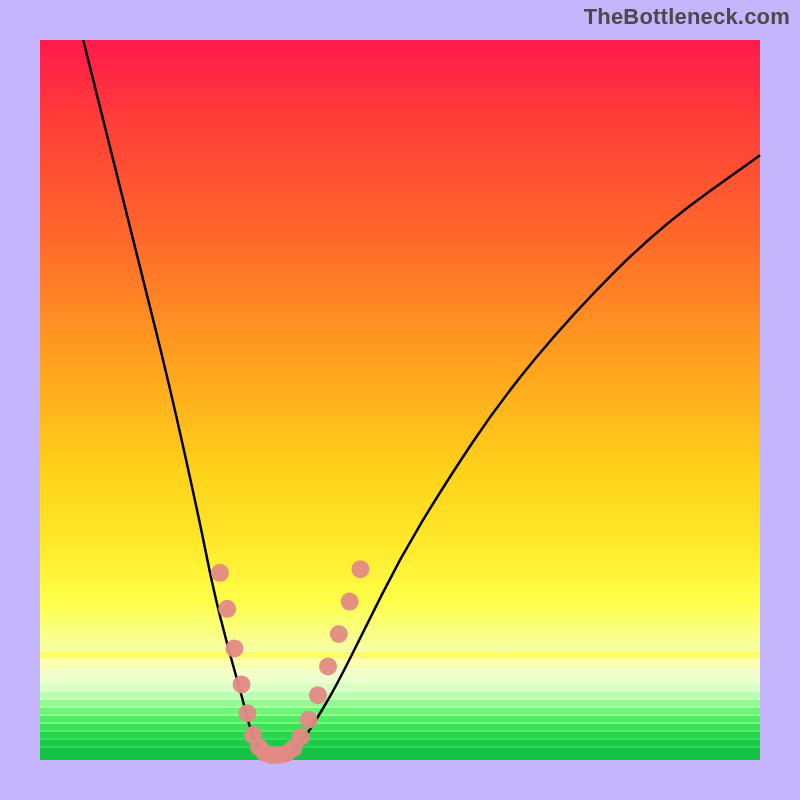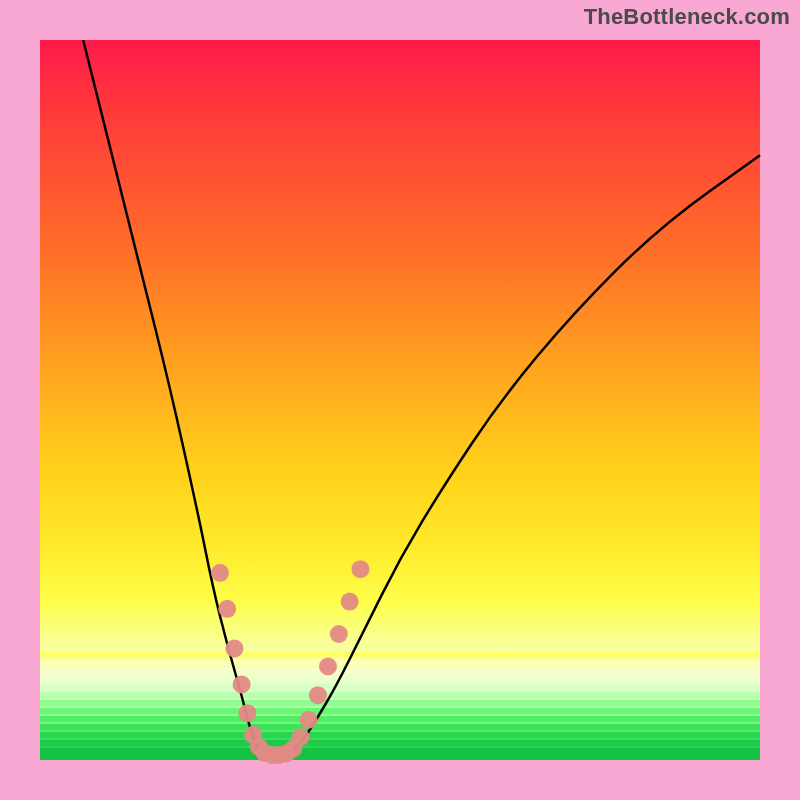--- a/index.html
+++ b/index.html
@@ -8,21 +8,21 @@
     width: 800px;
     height: 800px;
     background: #000;
     overflow: hidden;
     font-family: Arial, Helvetica, sans-serif;
   }
   .frame {
     position: relative;
     width: 800px;
     height: 800px;
-    background: #f9a8d4;
+    background: #c4b5fd;
   }
   .watermark {
     position: absolute;
     top: 4px;
     right: 10px;
     color: #4a4a4a;
     font-size: 22px;
     font-weight: 600;
     letter-spacing: 0.2px;
     z-index: 5;

